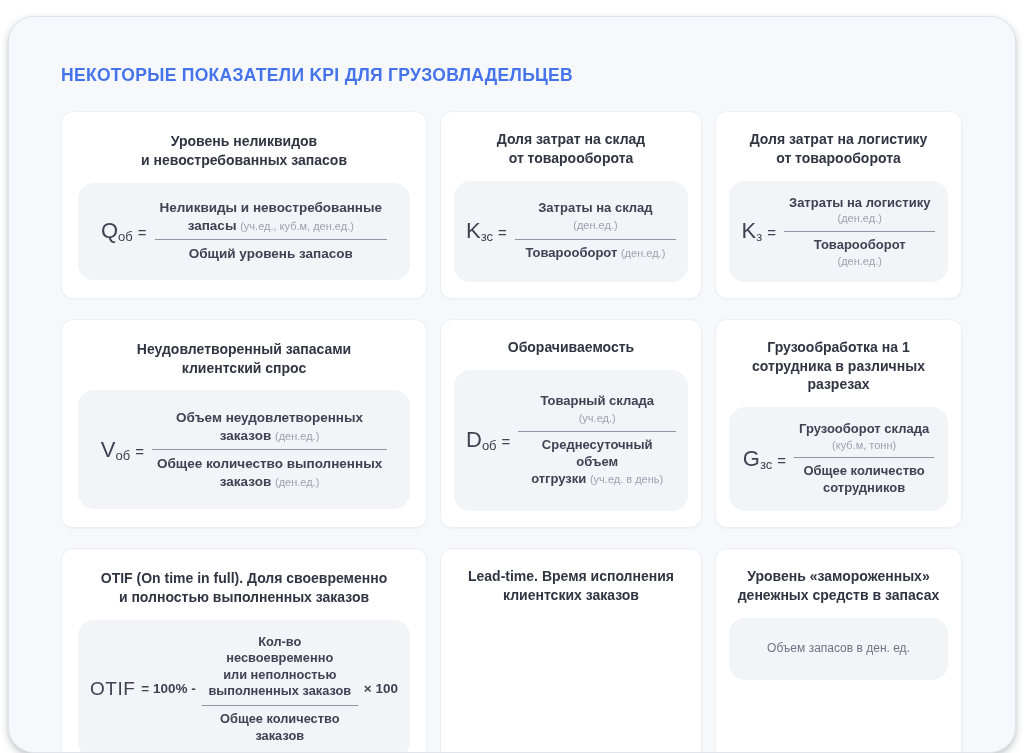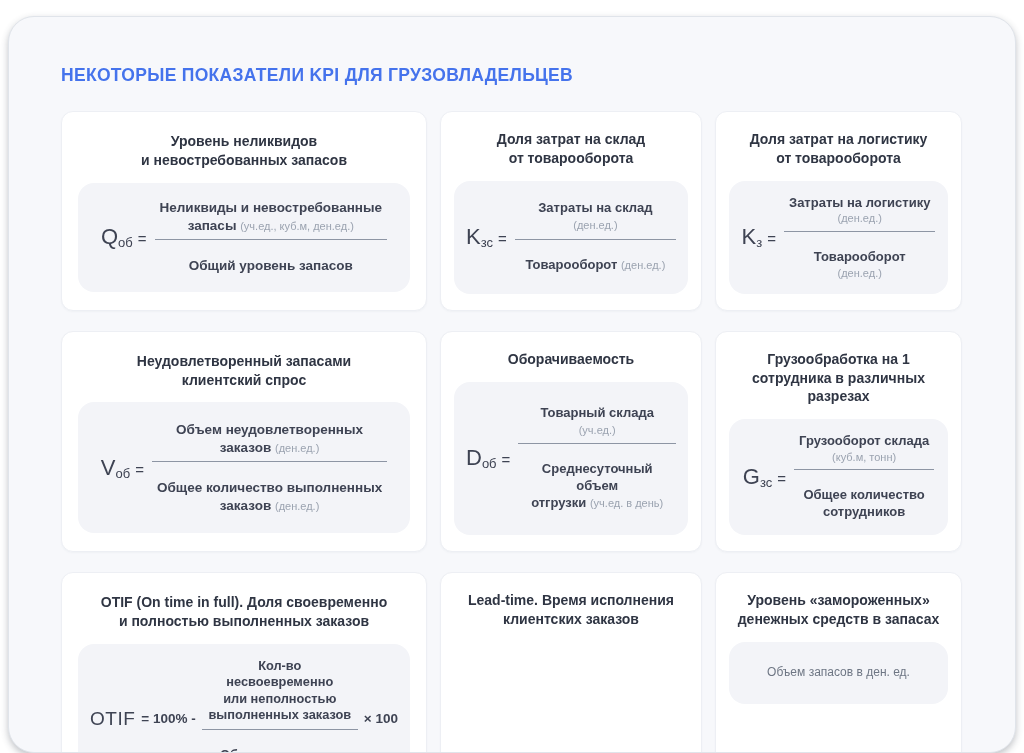--- a/index.html
+++ b/index.html
@@ -86,21 +86,21 @@
     flex-direction: column;
     text-align: center;
     font-size: 13.5px;
     font-weight: 600;
     line-height: 1.3;
   }
   .c2 .frac, .c3 .frac { font-size: 13px; }
   .num {
     border-bottom: 1.5px solid #8d95a4;
     padding: 0 5px 5px;
-    margin-bottom: 17px;
+    margin-bottom: 5px;
   }
   .den { padding: 0 5px; }
   .frac .txt { white-space: pre-line; }
   .unit {
     font-size: 11px;
     font-weight: 400;
     color: #9ba3b0;
   }
   .frac.stacked .unit { display: block; }
   .otif-lhs { font-size: 19px; font-weight: 400; letter-spacing: 0.5px; white-space: nowrap; }

